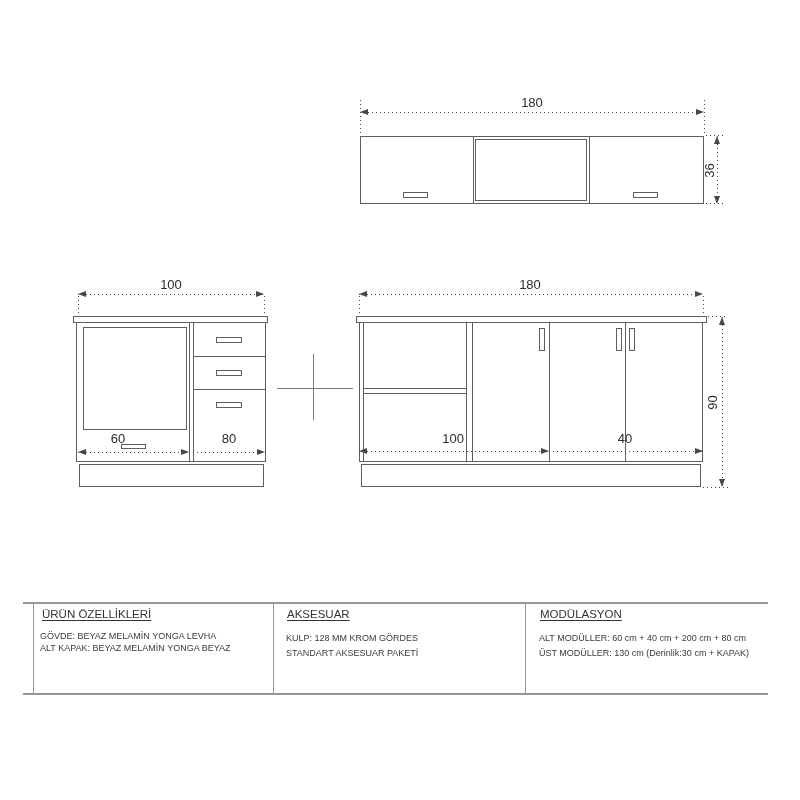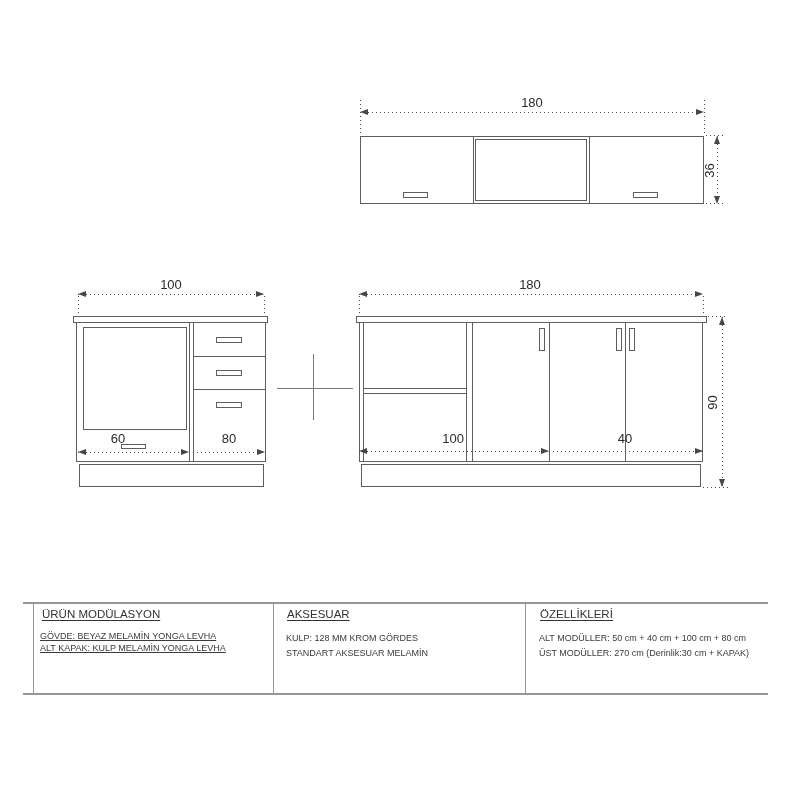--- a/index.html
+++ b/index.html
@@ -26,21 +26,21 @@
   .ah-l{border-top:3px solid transparent;border-bottom:3px solid transparent;border-right:8px solid var(--dim);}
   .ah-r{border-top:3px solid transparent;border-bottom:3px solid transparent;border-left:8px solid var(--dim);}
   .ah-u{border-left:3px solid transparent;border-right:3px solid transparent;border-bottom:8px solid var(--dim);}
   .ah-d{border-left:3px solid transparent;border-right:3px solid transparent;border-top:8px solid var(--dim);}
   .hdl-h{position:absolute;border:1px solid var(--ln);box-sizing:border-box;height:6px;}
   .hdl-v{position:absolute;border:1px solid var(--ln);box-sizing:border-box;width:6px;height:23px;}
   .t-rule-h{position:absolute;height:2px;background:var(--rule);}
   .t-rule-v{position:absolute;width:1px;background:var(--rule);}
   .t-head{position:absolute;font-size:11.5px;color:#333;text-decoration:underline;text-underline-offset:2px;white-space:nowrap;}
   .t-body{position:absolute;font-size:9px;color:#3a3a3a;white-space:nowrap;}
-  .lh12 div{line-height:12px;text-decoration:underline;}
+  .lh12 div{line-height:12px;}
   .lh15 div{line-height:15px;}
 </style>
 </head>
 <body>
 
 <div id="canvas">
 
   <div>
 
     <div class="dim" style="left:512px;top:95px;width:40px;">180</div>
@@ -147,32 +147,32 @@
     <div class="dot-h" style="left:703px;top:487px;width:25px;"></div>
   </div>
 
   <div>
     <div class="t-rule-h" style="left:23px;top:602px;width:745px;"></div>
     <div class="t-rule-h" style="left:23px;top:693px;width:745px;"></div>
     <div class="t-rule-v" style="left:33px;top:603px;height:90px;"></div>
     <div class="t-rule-v" style="left:273px;top:603px;height:90px;"></div>
     <div class="t-rule-v" style="left:525px;top:603px;height:90px;"></div>
 
-    <div class="t-head" style="left:42px;top:608px;">ÜRÜN MODÜLASYON</div>
+    <div class="t-head" style="left:42px;top:608px;">ÜRÜN ÖZELLİKLERİ</div>
     <div class="t-body lh12" style="left:40px;top:630px;">
       <div>GÖVDE: BEYAZ MELAMİN YONGA LEVHA</div>
-      <div>ALT KAPAK: KULP MELAMİN YONGA LEVHA</div>
+      <div>ALT KAPAK: BEYAZ MELAMİN YONGA BEYAZ</div>
     </div>
 
     <div class="t-head" style="left:287px;top:608px;">AKSESUAR</div>
     <div class="t-body lh15" style="left:286px;top:631px;">
       <div>KULP: 128 MM KROM GÖRDES</div>
-      <div>STANDART AKSESUAR MELAMİN</div>
+      <div>STANDART AKSESUAR PAKETİ</div>
     </div>
 
-    <div class="t-head" style="left:540px;top:608px;">ÖZELLİKLERİ</div>
+    <div class="t-head" style="left:540px;top:608px;">MODÜLASYON</div>
     <div class="t-body lh15" style="left:539px;top:631px;">
-      <div>ALT MODÜLLER: 50 cm + 40 cm + 100 cm + 80 cm</div>
-      <div>ÜST MODÜLLER: 270 cm (Derinlik:30 cm + KAPAK)</div>
+      <div>ALT MODÜLLER: 60 cm + 40 cm + 200 cm + 80 cm</div>
+      <div>ÜST MODÜLLER: 130 cm (Derinlik:30 cm + KAPAK)</div>
     </div>
   </div>
 
 </div>
 
 </body></html>

